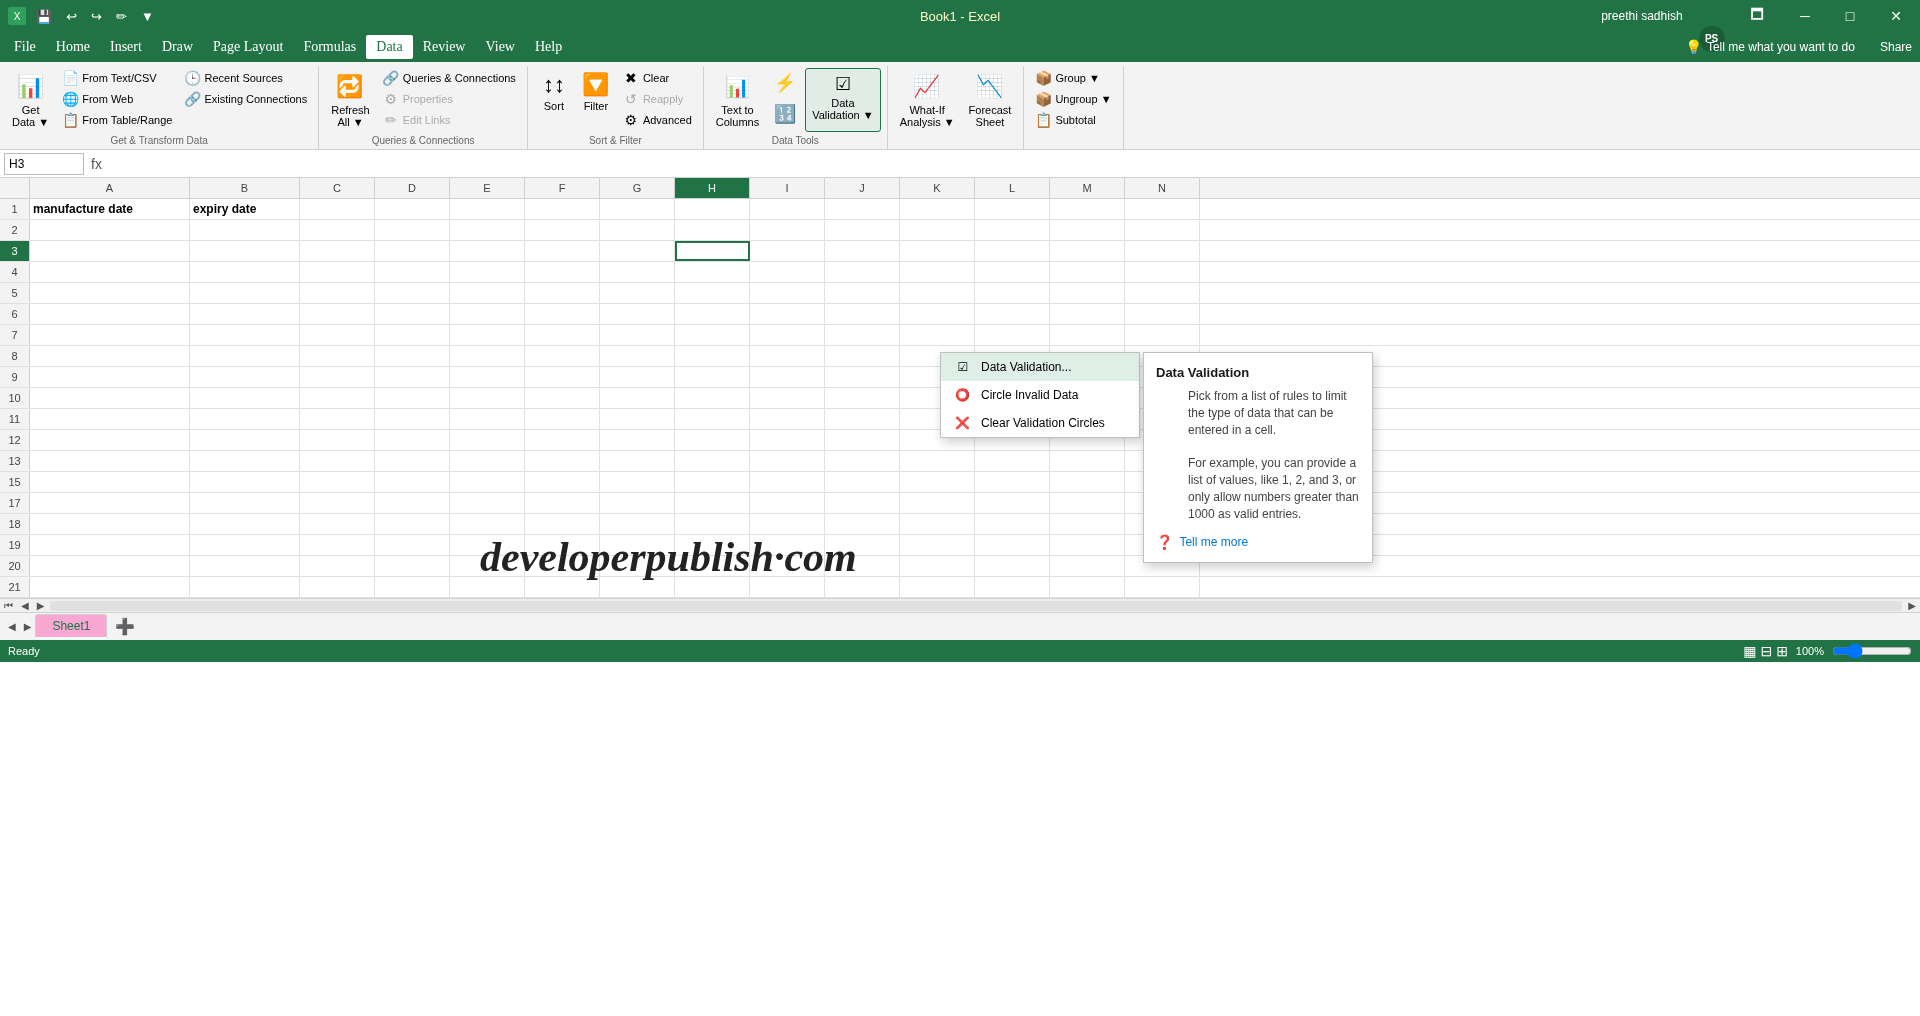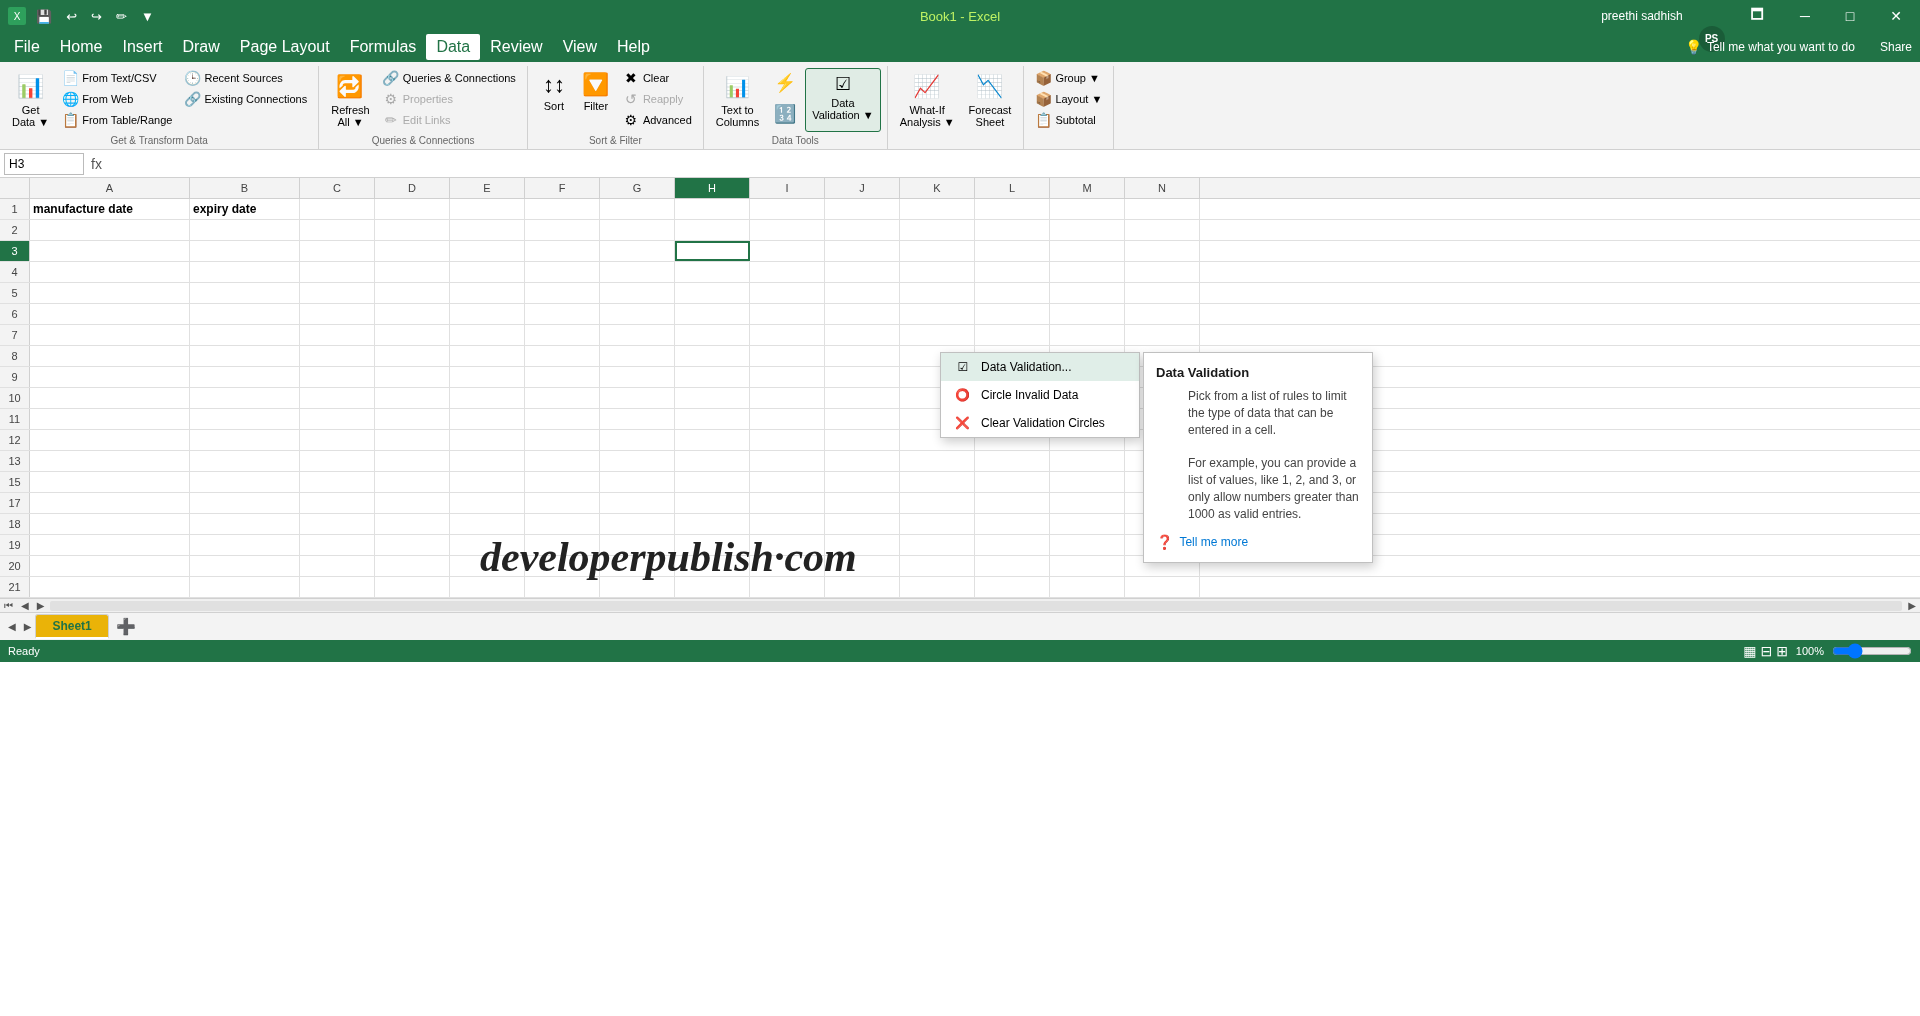--- a/index.html
+++ b/index.html
@@ -9,41 +9,42 @@
     .title-bar {
       background: #217346;
       color: white;
       height: 32px;
       display: flex;
       align-items: center;
       justify-content: space-between;
       padding: 0 8px;
     }
     .title-bar-left { display: flex; align-items: center; gap: 6px; }
-    .title-bar-center { position: absolute; left: 50%; transform: translateX(-50%); font-size: 13px; color: #bef264; }
+    .title-bar-center { position: absolute; left: 50%; transform: translateX(-50%); font-size: 13px; color: #fef9c3; }
     .title-bar-right { display: flex; align-items: center; gap: 16px; margin-left: auto; }
     .title-icon { width: 18px; height: 18px; background: #2ea05c; display: flex; align-items: center; justify-content: center; font-size: 10px; color: white; border-radius: 2px; }
     .qat-btn { background: none; border: none; color: white; cursor: pointer; padding: 2px 4px; font-size: 13px; }
     .window-btn { background: none; border: none; color: white; cursor: pointer; padding: 4px 10px; font-size: 14px; }
     .user-avatar { background: #1a5c38; border-radius: 50%; width: 26px; height: 26px; display: flex; align-items: center; justify-content: center; font-size: 10px; font-weight: bold; color: white; margin-top: 45px; }
 
     
     .menu-bar {
       background: #217346;
       color: white;
       height: 30px;
       display: flex;
       align-items: center;
       padding: 0 4px;
     }
     .menu-item {
       padding: 4px 10px;
       cursor: pointer;
-      font-size: 16px;
+      font-size: 14px;
       border-radius: 2px;
+      font-family: Liberation Serif, serif;
     }
     .menu-item.active { background: white; color: #217346; }
 
     
     .ribbon {
       background: #f3f3f3;
       border-bottom: 1px solid #d0d0d0;
       padding: 4px 0 0 0;
       display: flex;
       align-items: stretch;
@@ -234,21 +235,21 @@
     .sheet-tab {
       padding: 4px 16px;
       border: 1px solid #d0d0d0;
       border-bottom: none;
       background: #e0e0e0;
       cursor: pointer;
       font-size: 12px;
       margin-right: 2px;
       border-radius: 3px 3px 0 0;
     }
-    .sheet-tab.active { background: #eab308; font-weight: bold; color: #217346; border-bottom: 2px solid white; }
+    .sheet-tab.active { background: #f9a8d4; font-weight: normal; color: #217346; border-bottom: 2px solid white; }
     .add-sheet-btn { background: none; border: none; cursor: pointer; font-size: 16px; color: #555; padding: 0 6px; }
 
     
     .dropdown-menu {
       position: absolute;
       background: white;
       border: 1px solid #c0c0c0;
       box-shadow: 2px 4px 10px rgba(0,0,0,0.2);
       z-index: 100;
       min-width: 200px;
@@ -470,21 +471,21 @@
 
   <div class="ribbon-group">
     <div class="ribbon-buttons-row">
       <div class="ribbon-btn-stack">
         <button class="ribbon-btn-small">
           <span class="small-icon">📦</span>
           <span>Group ▼</span>
         </button>
         <button class="ribbon-btn-small">
           <span class="small-icon">📦</span>
-          <span>Layout ▼</span>
+          <span>Ungroup ▼</span>
         </button>
         <button class="ribbon-btn-small">
           <span class="small-icon">📋</span>
           <span>Subtotal</span>
         </button>
       </div>
     </div>
     <div class="ribbon-group-label"></div>
   </div>
 

